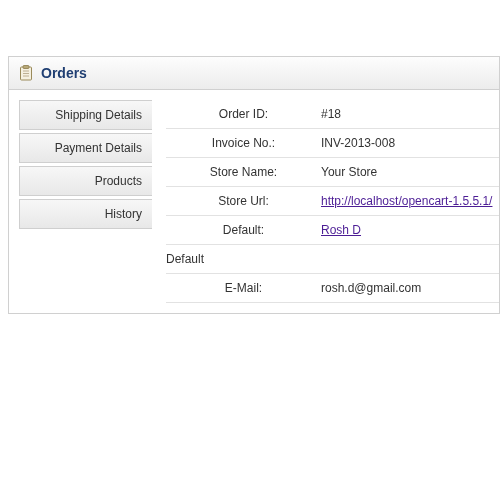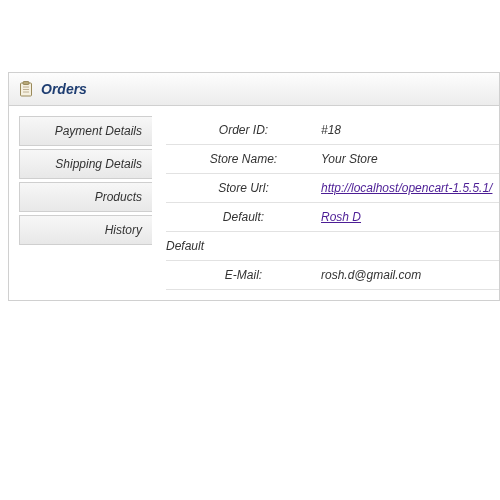--- a/index.html
+++ b/index.html
@@ -10,23 +10,22 @@
     body {
       font-family: Arial, Helvetica, sans-serif;
       font-size: 12px;
       color: #333;
       background: #fff;
       width: 500px;
       height: 500px;
       overflow: hidden;
     }
     .wrapper {
-      padding-top: 72px;
+      padding-top: 56px;
       padding-left: 8px;
-      font-style: italic;
     }
     .panel {
       border: 1px solid #d0d0d0;
     }
     .panel-header {
       background: linear-gradient(to bottom, #fdfdfd, #ececec);
       border-bottom: 1px solid #d0d0d0;
       padding: 8px 10px;
       display: flex;
       align-items: center;
@@ -108,29 +107,33 @@
           <rect x="4" y="0.5" width="6" height="3" rx="1" fill="#b8a878" stroke="#8a7a4a" stroke-width="0.8"></rect>
           <line x1="4" y1="6" x2="10" y2="6" stroke="#b0a080" stroke-width="0.8"></line>
           <line x1="4" y1="8.5" x2="10" y2="8.5" stroke="#b0a080" stroke-width="0.8"></line>
           <line x1="4" y1="11" x2="10" y2="11" stroke="#b0a080" stroke-width="0.8"></line>
         </svg>
       </span>
       <h1>Orders</h1>
     </div>
     <div class="panel-body">
       <div class="tabs">
+        <div class="tab">Shipping Details</div>
         <div class="tab">Payment Details</div>
-        <div class="tab">Shipping Details</div>
         <div class="tab">Products</div>
         <div class="tab">History</div>
       </div>
       <div class="details">
         <div class="detail-row">
           <div class="detail-label">Order ID:</div>
           <div class="detail-value">#18</div>
+        </div>
+        <div class="detail-row">
+          <div class="detail-label">Invoice No.:</div>
+          <div class="detail-value">INV-2013-008</div>
         </div>
         <div class="detail-row">
           <div class="detail-label">Store Name:</div>
           <div class="detail-value">Your Store</div>
         </div>
         <div class="detail-row">
           <div class="detail-label">Store Url:</div>
           <div class="detail-value"><span class="link">http://localhost/opencart-1.5.5.1/</span></div>
         </div>
         <div class="detail-row">

